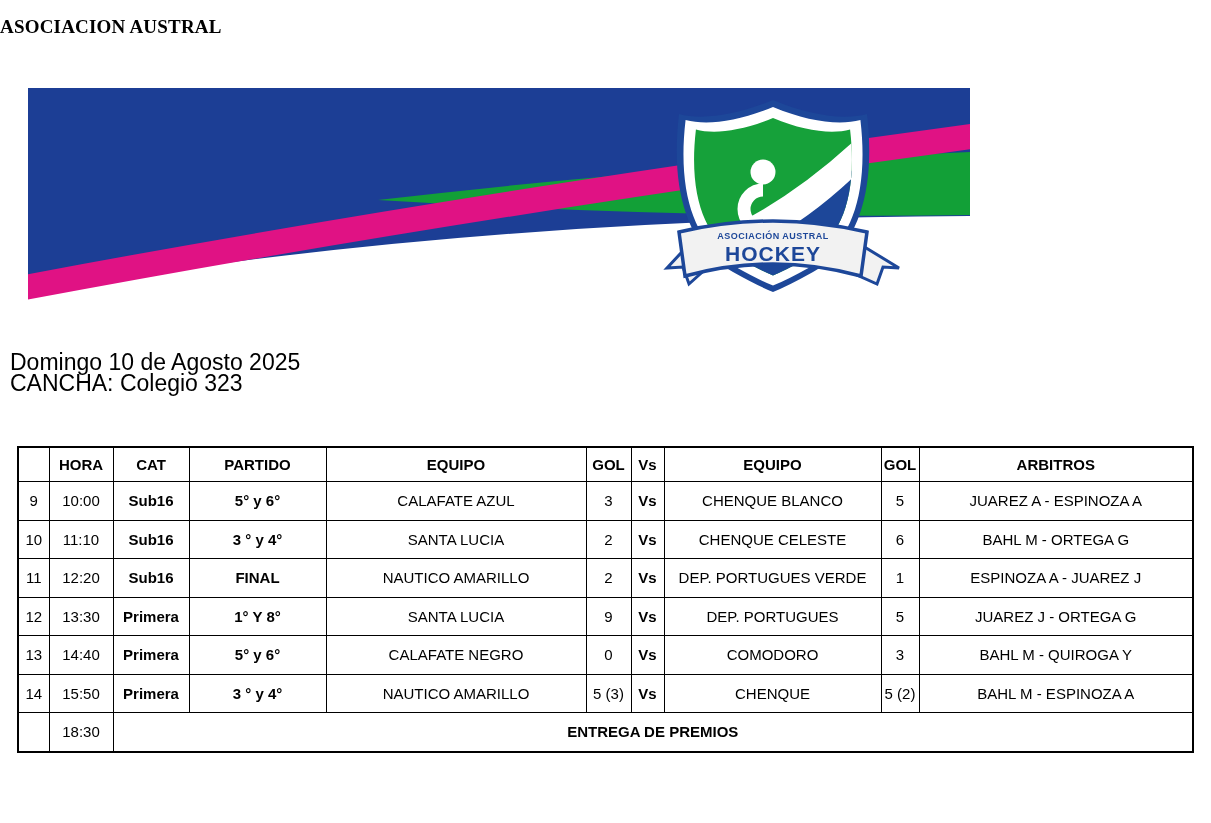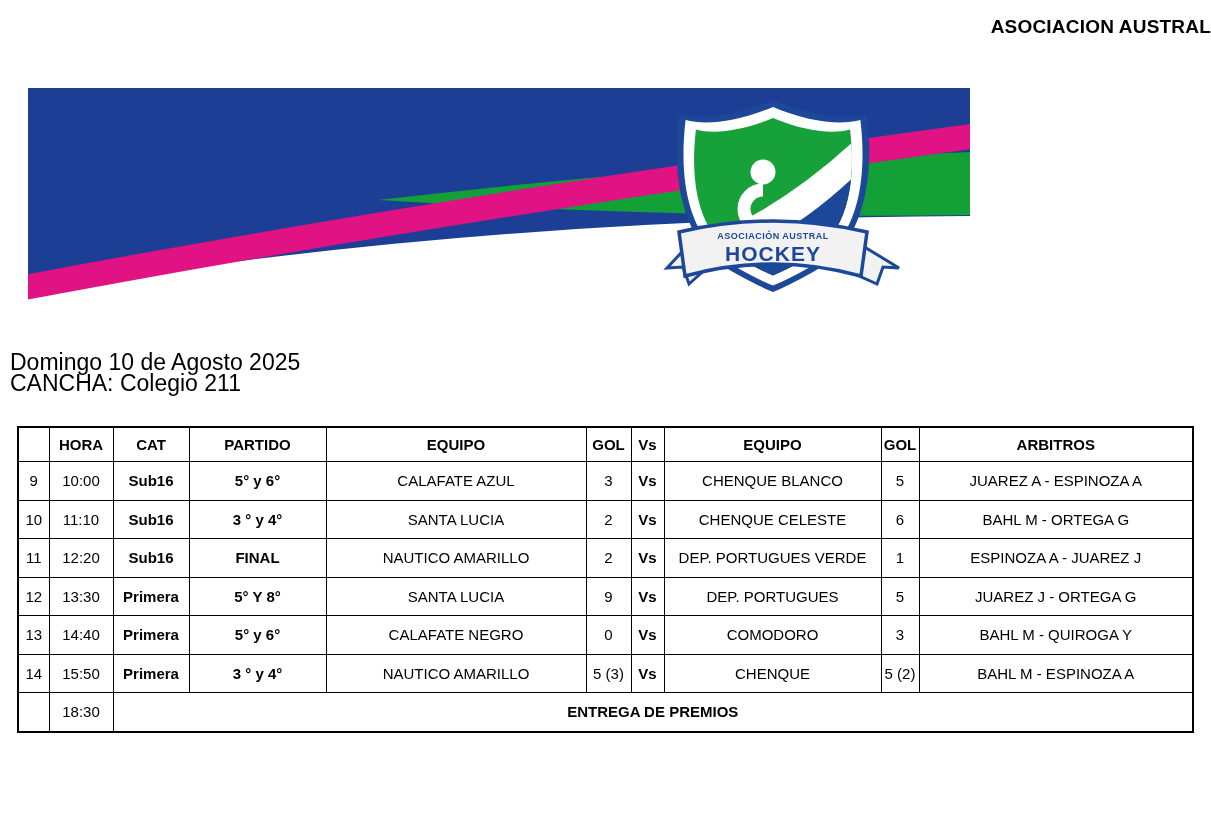--- a/index.html
+++ b/index.html
@@ -6,34 +6,35 @@
   .page{
     position:relative;
     width:1211px;height:823px;
     background:#ffffff;
     font-family:"Liberation Sans",sans-serif;
     color:#000;
     overflow:hidden;
   }
   .titles{
     position:absolute;top:13px;left:0;width:100%;
-    text-align:right;font-weight:bold;font-size:19px;line-height:27px;
+    text-align:left;font-weight:bold;font-size:19px;line-height:27px;
     letter-spacing:0.2px;
+    font-family:Liberation Serif, serif;
   }
   .banner{
     position:absolute;left:28px;top:88px;width:942px;height:235px;
   }
   .banner-bg{position:absolute;left:0;top:0;}
   .logo{position:absolute;left:635px;top:2px;}
   .event-info{
     position:absolute;left:10px;top:352px;
     font-weight:normal;font-size:23px;line-height:21px;
   }
   table.schedule{
-    position:absolute;left:17px;top:426px;
+    position:absolute;left:17px;top:446px;
     width:1175px;
     border-collapse:collapse;
     table-layout:fixed;
     font-size:15px;
     border-radius:12px;
   }
   table.schedule,table.schedule th,table.schedule td{
     border:1.5px solid #000;
   }
   table.schedule{border:2.5px solid #000;}
@@ -86,21 +87,21 @@
       <path d="M190,150 L236,178 L220,177 L214,194 L174,176 Z" fill="#f2f2f2" stroke="#1d4799" stroke-width="3"></path>
       <path d="M16,142 Q110,120 204,142 L198,186 Q110,162 22,186 Z" fill="#f2f2f2" stroke="#1d4799" stroke-width="3.5"></path>
 
       <text x="110" y="149" text-anchor="middle" font-size="9" font-weight="bold" letter-spacing="0.5" fill="#1d4799">ASOCIACIÓN AUSTRAL</text>
       <text x="110" y="171" text-anchor="middle" font-size="21" font-weight="bold" letter-spacing="1" fill="#1d4799">HOCKEY</text>
     </svg>
   </div>
 
   <div class="event-info">
     <div>Domingo 10 de Agosto 2025</div>
-    <div>CANCHA: Colegio 211</div>
+    <div>CANCHA: Colegio 323</div>
   </div>
 
   <table class="schedule">
     <colgroup>
       <col style="width:31px">
         <col style="width:64px">
         <col style="width:76px">
         <col style="width:137px">
       <col style="width:260px">
         <col style="width:45px">
@@ -157,21 +158,21 @@
         <td>2</td>
         <td class="bold">Vs</td>
         <td>DEP. PORTUGUES VERDE</td>
         <td>1</td>
         <td>ESPINOZA A - JUAREZ J</td>
       </tr>
       <tr>
         <td>12</td>
         <td>13:30</td>
         <td class="bold">Primera</td>
-        <td class="bold">5° Y 8°</td>
+        <td class="bold">1° Y 8°</td>
         <td>SANTA LUCIA</td>
         <td>9</td>
         <td class="bold">Vs</td>
         <td>DEP. PORTUGUES</td>
         <td>5</td>
         <td>JUAREZ J - ORTEGA G</td>
       </tr>
       <tr>
         <td>13</td>
         <td>14:40</td>

